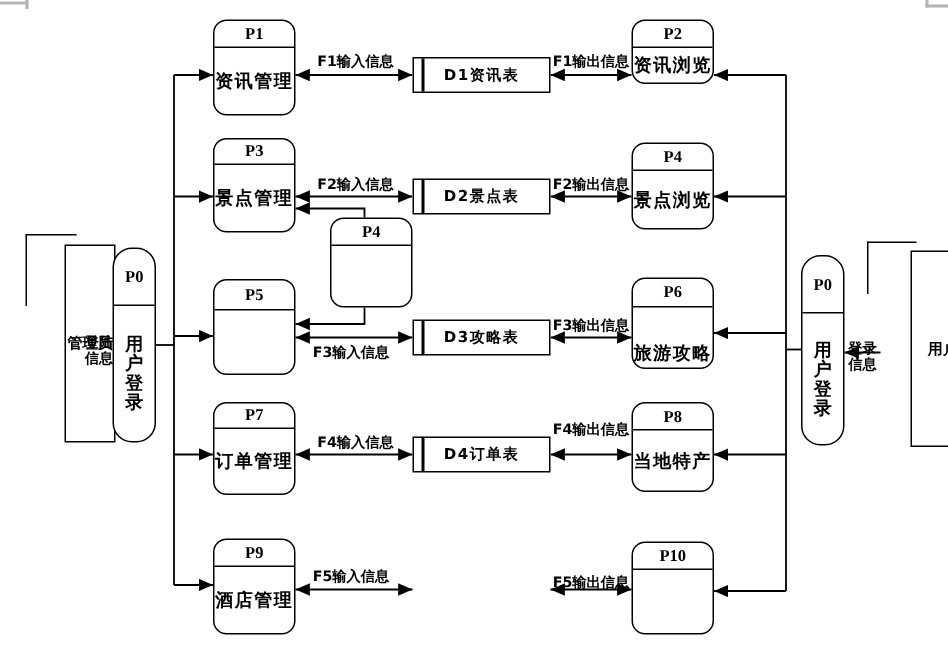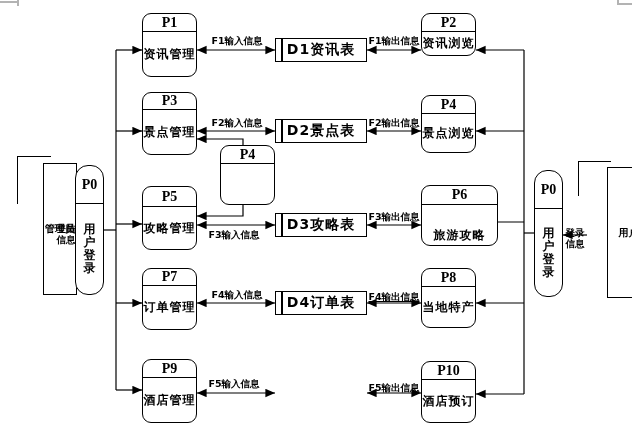--- a/index.html
+++ b/index.html
@@ -3,34 +3,34 @@
 <meta charset="utf-8">
 <style>
   html,body{margin:0;padding:0;background:#fff;}
   .canvas{position:relative;width:632px;height:432px;background:#ffffff;
           font-family:"DejaVu Sans",sans-serif;overflow:hidden;color:#000;}
   svg.wires{position:absolute;left:0;top:0;width:632px;height:432px;}
 
   .proc{position:absolute;background:#fff;border:1.2px solid #000;border-radius:9px;
         display:flex;flex-direction:column;box-sizing:border-box;}
   .proc .hd{display:flex;align-items:center;justify-content:center;
-            border-bottom:1.6px solid #000;font-weight:bold;font-size:14px;
+            border-bottom:1.6px solid #000;font-weight:bold;font-size:11px;
             font-family:"Liberation Serif","DejaVu Serif",serif;}
   .proc .bd{flex:1;display:flex;align-items:center;justify-content:center;
             font-weight:bold;font-size:12px;letter-spacing:1px;text-align:center;}
   .p0{border-radius:13px;}
   .p0 .bd{letter-spacing:0;line-height:13px;padding:0 2px;}
 
   .entity{position:absolute;background:#fff;border:1.2px solid #000;
           display:flex;align-items:center;justify-content:center;
           font-weight:bold;font-size:10px;white-space:nowrap;box-sizing:border-box;margin-left:20px;}
 
   .store{position:absolute;background:#fff;border:1.2px solid #000;
          display:flex;align-items:center;justify-content:center;
-         font-weight:bold;font-size:14px;letter-spacing:1px;box-sizing:border-box;}
+         font-weight:bold;font-size:10px;letter-spacing:1px;box-sizing:border-box;}
   .store::before{content:"";position:absolute;left:5px;top:0;bottom:0;width:1.8px;background:#000;}
 
   .flabel{position:absolute;font-weight:bold;font-size:9.5px;text-align:center;
           white-space:nowrap;}
   .flabel2{white-space:normal;line-height:11px;letter-spacing:0;margin-top:20px;}
 
   .lshape{position:absolute;}
   .frag{position:absolute;background:#b3b3b3;}
 </style>
 </head>
@@ -104,21 +104,20 @@
   <div class="proc" style="left:142px;top:13px;width:55px;height:64px;">
     <div class="hd" style="height:17px;">P1</div>
     <div class="bd">资讯管理</div>
   </div>
   <div class="proc" style="left:142px;top:92px;width:55px;height:63px;">
     <div class="hd" style="height:16px;">P3</div>
     <div class="bd">景点管理</div>
   </div>
   <div class="proc" style="left:142px;top:186px;width:55px;height:64px;">
     <div class="hd" style="height:19px;">P5</div>
-    <div class="bd">攻略管理</div>
   </div>
   <div class="proc" style="left:142px;top:268px;width:55px;height:62px;">
     <div class="hd" style="height:16px;font-family:Liberation Serif, serif;">P7</div>
     <div class="bd">订单管理</div>
   </div>
   <div class="proc" style="left:142px;top:359px;width:55px;height:64px;">
     <div class="hd" style="height:17px;">P9</div>
     <div class="bd">酒店管理</div>
   </div>
 
@@ -127,31 +126,30 @@
   </div>
 
   <div class="proc" style="left:421px;top:13px;width:55px;height:43px;">
     <div class="hd" style="height:17px;">P2</div>
     <div class="bd">资讯浏览</div>
   </div>
   <div class="proc" style="left:421px;top:95px;width:55px;height:58px;">
     <div class="hd" style="height:17px;">P4</div>
     <div class="bd">景点浏览</div>
   </div>
-  <div class="proc" style="left:421px;top:185px;width:77px;height:61px;gap:20px;">
+  <div class="proc" style="left:421px;top:185px;width:55px;height:61px;gap:20px;">
     <div class="hd" style="height:18px;">P6</div>
     <div class="bd">旅游攻略</div>
   </div>
   <div class="proc" style="left:421px;top:268px;width:55px;height:60px;">
     <div class="hd" style="height:17px;">P8</div>
     <div class="bd">当地特产</div>
   </div>
   <div class="proc" style="left:421px;top:361px;width:55px;height:62px;">
     <div class="hd" style="height:17px;">P10</div>
-    <div class="bd">酒店预订</div>
   </div>
 
   <div class="store" style="left:275px;top:38px;width:92px;height:24px;">
     <span>D1资讯表</span>
   </div>
   <div class="store" style="left:275px;top:119px;width:92px;height:24px;">
     <span>D2景点表</span>
   </div>
   <div class="store" style="left:275px;top:213px;width:92px;height:24px;">
     <span>D3攻略表</span>
@@ -160,21 +158,21 @@
     <span>D4订单表</span>
   </div>
 
   <div class="flabel" style="left:200px;top:35px;width:74px;">F1输入信息</div>
   <div class="flabel" style="left:357px;top:35px;width:74px;">F1输出信息</div>
   <div class="flabel" style="left:200px;top:117px;width:74px;">F2输入信息</div>
   <div class="flabel" style="left:357px;top:117px;width:74px;">F2输出信息</div>
   <div class="flabel" style="left:197px;top:229px;width:74px;">F3输入信息</div>
   <div class="flabel" style="left:357px;top:211px;width:74px;">F3输出信息</div>
   <div class="flabel" style="left:200px;top:289px;width:74px;text-align:center;">F4输入信息</div>
-  <div class="flabel" style="left:357px;top:291px;width:74px;text-decoration:underline;">F4输出信息</div>
+  <div class="flabel" style="left:357px;top:280px;width:74px;">F4输出信息</div>
   <div class="flabel" style="left:197px;top:378px;width:74px;">F5输入信息</div>
   <div class="flabel" style="left:357px;top:382px;width:74px;">F5输出信息</div>
 
   <div class="flabel flabel2" style="left:53px;top:203px;width:26px;">登陆信息</div>
   <div class="flabel flabel2" style="left:562px;top:207px;width:26px;">登录信息</div>
 
   <div class="frag" style="left:0;top:1px;width:18px;height:2px;"></div>
   <div class="frag" style="left:17px;top:0;width:2px;height:6px;"></div>
   <div class="frag" style="left:617px;top:0;width:2px;height:5px;"></div>
   <div class="frag" style="left:617px;top:3px;width:15px;height:2px;"></div>

